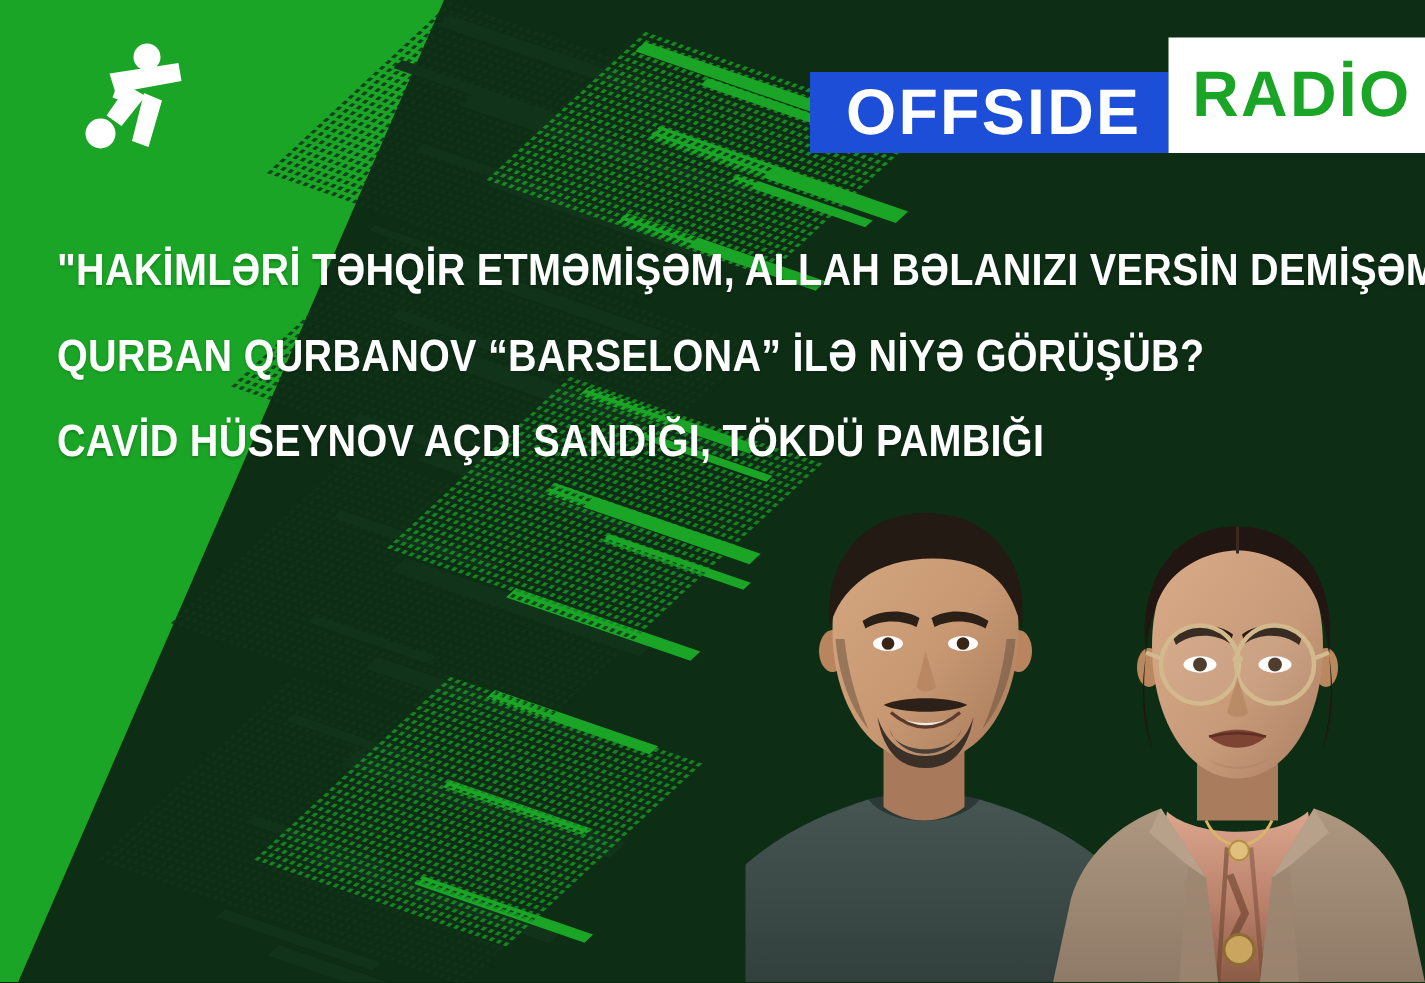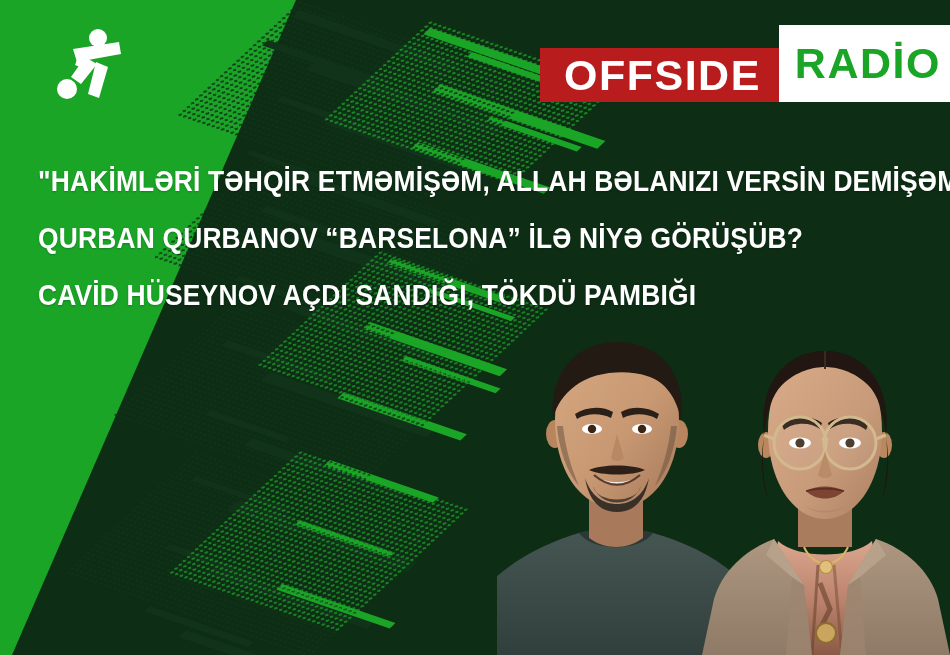--- a/index.html
+++ b/index.html
@@ -64,21 +64,21 @@
   .logo {
     position: absolute;
     left: 540px;
     top: 25px;
     height: 77px;
     display: flex;
     align-items: stretch;
     box-shadow: 0 0 0 0 transparent;
   }
   .logo-offside {
-    background: #b91c1c;
+    background: #1d4ed8;
     color: #ffffff;
     display: flex;
     align-items: center;
     padding: 0 18px 0 24px;
     font-size: 43px;
     font-weight: 700;
     letter-spacing: 1.5px;
     line-height: 1;
     margin-top: 23px;
   }

